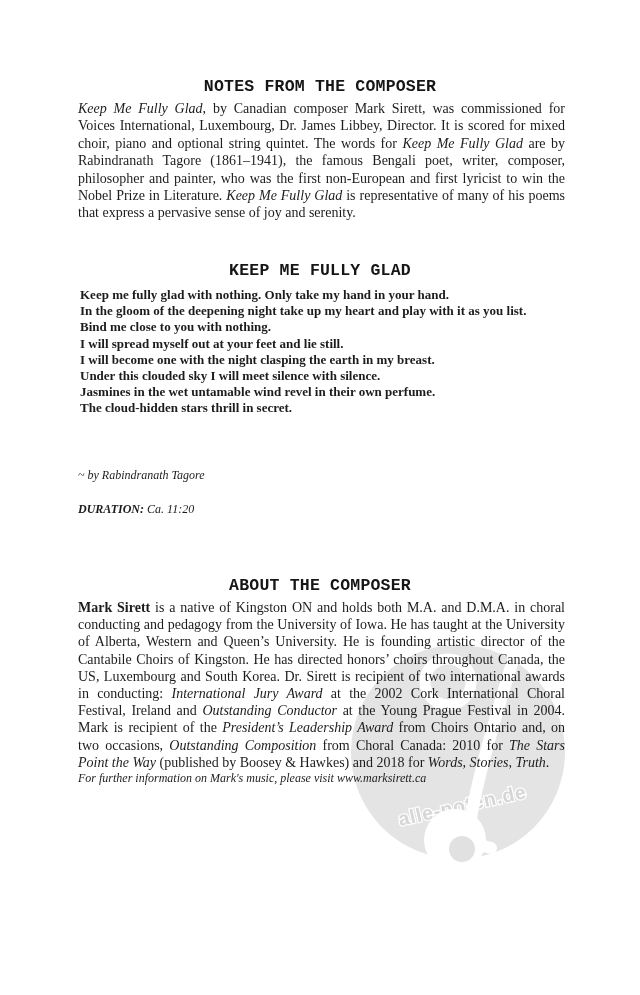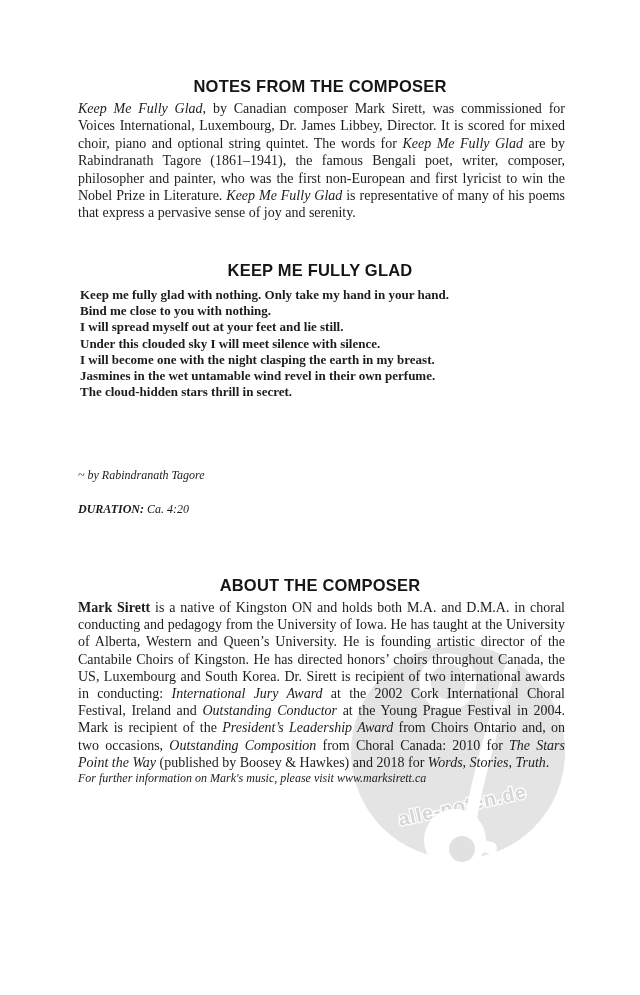--- a/index.html
+++ b/index.html
@@ -6,21 +6,21 @@
   html, body { background: #ffffff; }
   body {
     width: 640px; height: 995px;
     position: relative; overflow: hidden;
     font-family: "Liberation Serif", serif;
     color: #1c1c1c;
   }
   .abs { position: absolute; }
   .section-title {
     left: 0; width: 640px; text-align: center;
-    font-family: Liberation Sans, sans-serif;
+    font-family: Liberation Mono, monospace;
     font-weight: bold; font-size: 16.5px; letter-spacing: 0.2px;
     color: #161616;
   }
   .body-par {
     left: 78px; width: 487px;
     text-align: justify; text-justify: inter-word;
     font-size: 14px; line-height: 17.4px;
   }
   .about-par { line-height: 17.2px; }
   .poem-block { left: 80px; font-size: 13px; line-height: 16.2px; font-weight: bold; }
@@ -50,32 +50,33 @@
 </svg>
 
 <div class="abs section-title" style="top:77px">NOTES FROM THE COMPOSER</div>
 
 <p class="abs body-par" style="top:100px"><span class="it">Keep Me Fully Glad</span><span>, by Canadian composer Mark Sirett, was commissioned for Voices International, Luxembourg, Dr. James Libbey, Director.  It is scored for mixed choir, piano and optional string quintet.  The words for </span><span class="it">Keep Me Fully Glad</span><span> are by Rabindranath Tagore (1861–1941), the famous Bengali poet, writer, composer, philosopher and painter, who was the first non-European and first lyricist to win the Nobel Prize in Literature. </span><span class="it">Keep Me Fully Glad</span><span> is representative of many of his poems that express a pervasive sense of joy and serenity.</span></p>
 
 <div class="abs section-title" style="top:261px">KEEP ME FULLY GLAD</div>
 
 <div class="abs poem-block" style="top:287px">
     <div class="poem-line">Keep me fully glad with nothing. Only take my hand in your hand.</div>
+    <div class="poem-line">In the gloom of the deepening night take up my heart and play with it as you list.</div>
     <div class="poem-line">Bind me close to you with nothing.</div>
     <div class="poem-line">I will spread myself out at your feet and lie still.</div>
+    <div class="poem-line">I will become one with the night clasping the earth in my breast.</div>
     <div class="poem-line">Under this clouded sky I will meet silence with silence.</div>
-    <div class="poem-line">I will become one with the night clasping the earth in my breast.</div>
     <div class="poem-line">Jasmines in the wet untamable wind revel in their own perfume.</div>
     <div class="poem-line">The cloud-hidden stars thrill in secret.</div>
   </div>
 
 <p class="abs text-line" style="top:467px">~ by Rabindranath Tagore</p>
 
 <p class="abs text-line" style="top:501px">
   <span class="bd">DURATION:</span>
-  <span>Ca. 4:20</span>
+  <span>Ca. 11:20</span>
 </p>
 
 <div class="abs section-title" style="top:576px">ABOUT THE COMPOSER</div>
 
 <p class="abs body-par about-par" style="top:599px"><span class="bd">Mark Sirett</span><span> is a native of Kingston ON and holds both M.A. and D.M.A. in choral conducting and pedagogy from the University of Iowa. He has taught at the University of Alberta, Western and Queen’s University. He is founding artistic director of the Cantabile Choirs of Kingston.  He has directed honors’ choirs throughout Canada, the US, Luxembourg and South Korea. Dr. Sirett is recipient of two international awards in conducting: </span><span class="it">International Jury Award</span><span> at the 2002 Cork International Choral Festival, Ireland and </span><span class="it">Outstanding Conductor</span><span> at the Young Prague Festival in 2004. Mark is recipient of the </span><span class="it">President’s Leadership Award</span><span> from Choirs Ontario and, on two occasions, </span><span class="it">Outstanding Composition</span><span> from Choral Canada: 2010 for </span><span class="it">The Stars Point the Way</span><span> (published by Boosey &amp; Hawkes) and 2018 for </span><span class="it">Words, Stories, Truth</span><span>.</span></p>
 
 <p class="abs text-line" style="top:770px">For further information on Mark's music, please visit www.marksirett.ca</p>
 
 </body></html>

